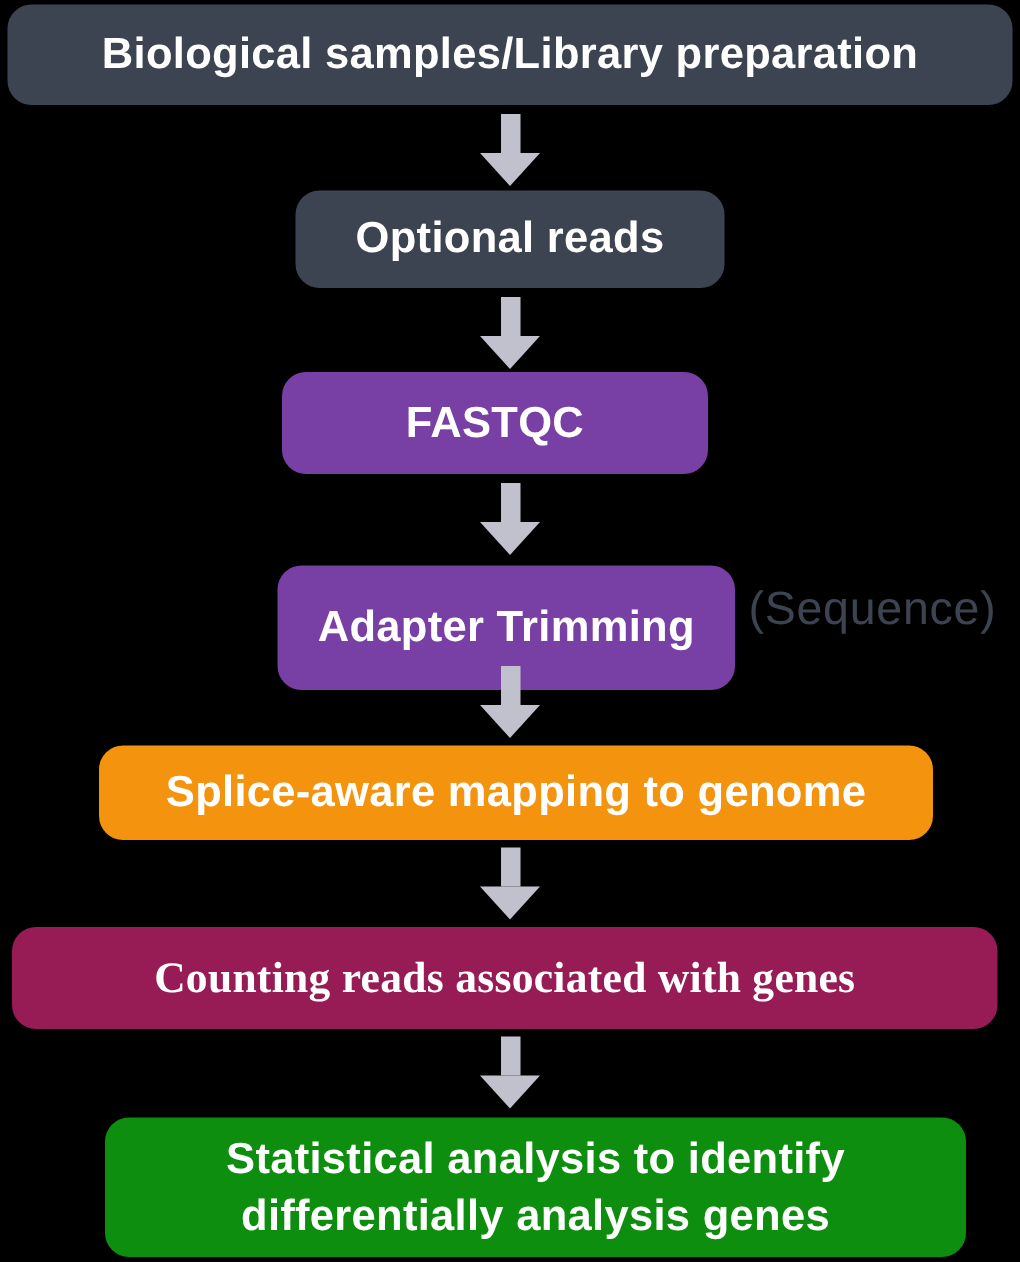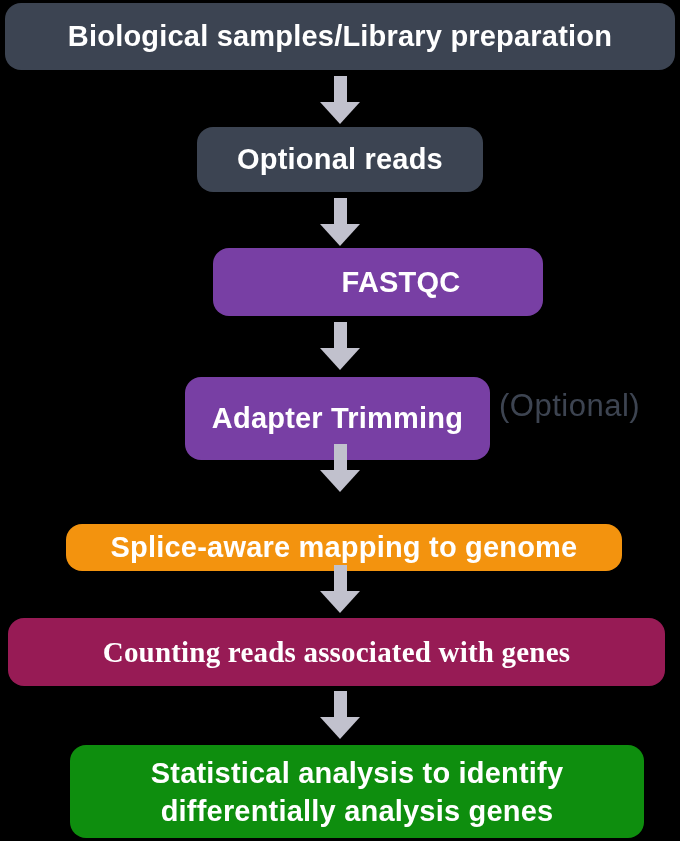--- a/index.html
+++ b/index.html
@@ -23,23 +23,23 @@
     color: #ffffff;
     font-weight: bold;
     font-size: 29px;
     text-align: center;
     border-radius: 16px;
     white-space: nowrap;
     letter-spacing: 0.2px;
   }
   .n1 { left: 5px;   top: 3px;   width: 670px; height: 67px; }
   .n2 { left: 197px; top: 127px; width: 286px; height: 65px; }
-  .n3 { left: 213px; top: 248px; width: 284px; height: 68px; padding-left: 46px; }
+  .n3 { left: 188px; top: 248px; width: 284px; height: 68px; }
   .n4 { left: 185px; top: 377px; width: 305px; height: 83px; }
-  .n5 { left: 66px;  top: 524px; width: 556px; height: 47px; }
+  .n5 { left: 66px;  top: 497px; width: 556px; height: 63px; }
   .n6 { left: 8px;   top: 618px; width: 657px; height: 68px; }
   .n7 {
     left: 70px; top: 745px; width: 574px; height: 93px;
     flex-direction: column;
     white-space: nowrap;
     line-height: 38px;
   }
   .n7 .line { display: block; }
 
   .arrow {
@@ -102,21 +102,21 @@
 
   <div class="node n3" style="background-color: rgb(120, 63, 164);">FASTQC</div>
 
   <div class="arrow a3" style="color: rgb(193, 193, 205);">
     <div class="arrow-stem"></div>
     <div class="arrow-head"></div>
   </div>
 
   <div class="node n4" style="background-color: rgb(120, 63, 164);">Adapter Trimming</div>
 
-  <div class="optional-label" style="color: rgb(61, 68, 81);">(Optional)</div>
+  <div class="optional-label" style="color: rgb(61, 68, 81);">(Sequence)</div>
 
   <div class="arrow a4" style="color: rgb(193, 193, 205);">
     <div class="arrow-stem"></div>
     <div class="arrow-head"></div>
   </div>
 
   <div class="node n5" style="background-color: rgb(243, 147, 14);">Splice-aware mapping to genome</div>
 
   <div class="arrow a5" style="color: rgb(193, 193, 205);">
     <div class="arrow-stem"></div>

